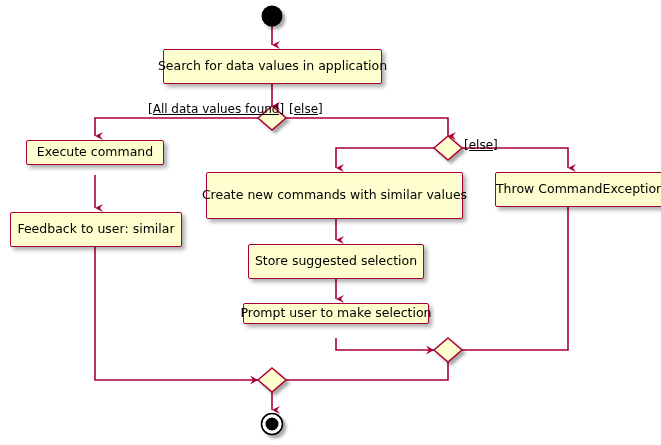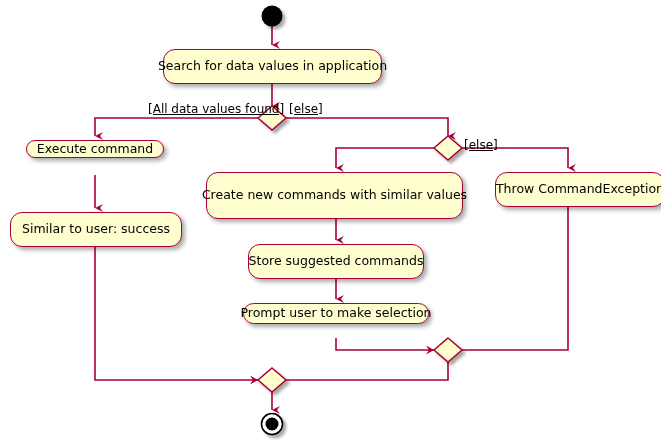--- a/index.html
+++ b/index.html
@@ -21,21 +21,21 @@
     left: 0;
     top: 0;
     width: 661px;
     height: 445px;
   }
   .activity {
     position: absolute;
     box-sizing: border-box;
     background: #FEFECE;
     border: 1.5px solid #A80036;
-    border-radius: 12px;
+    border-radius: 2px;
     color: #000000;
     font-size: 12.5px;
     line-height: 1;
     display: flex;
     align-items: center;
     justify-content: center;
     white-space: nowrap;
     box-shadow: 3px 3px 4px rgba(0,0,0,0.33);
     z-index: 3;
   }
@@ -122,29 +122,29 @@
     </g>
 
     <g filter="url(#soft-shadow)">
       <circle cx="272" cy="424" r="10.5" fill="#FFFFFF" stroke="#000000" stroke-width="1.6"></circle>
       <circle cx="272" cy="424" r="6.5" fill="#000000"></circle>
     </g>
   </svg>
 
   <div class="activity" style="left:163px; top:49px; width:219px; height:35px;">Search for data values in application</div>
 
-  <div class="activity" style="left:26px; top:140px; width:138px; height:18px;">Execute command</div>
+  <div class="activity" style="left:26px; top:140px; width:138px; height:25px;">Execute command</div>
 
-  <div class="activity" style="left:10px; top:212px; width:172px; height:35px;">Similar to user: success</div>
+  <div class="activity" style="left:10px; top:212px; width:172px; height:35px;">Feedback to user: similar</div>
 
   <div class="activity" style="left:206px; top:172px; width:257px; height:47px;">Create new commands with similar values</div>
 
   <div class="activity" style="left:495px; top:172px; width:170px; height:35px;">Throw CommandException</div>
 
-  <div class="activity" style="left:248px; top:244px; width:176px; height:35px;">Store suggested commands</div>
+  <div class="activity" style="left:248px; top:244px; width:176px; height:35px;">Store suggested selection</div>
 
   <div class="activity" style="left:243px; top:303px; width:186px; height:21px;">Prompt user to make selection</div>
 
   <div class="guard" style="left:148px; top:103px;">[All data values found]</div>
 
   <div class="guard" style="left:289px; top:103px;">[else]</div>
 
 
   <div class="guard" style="left:464px; top:139px;">[else]</div>
 

